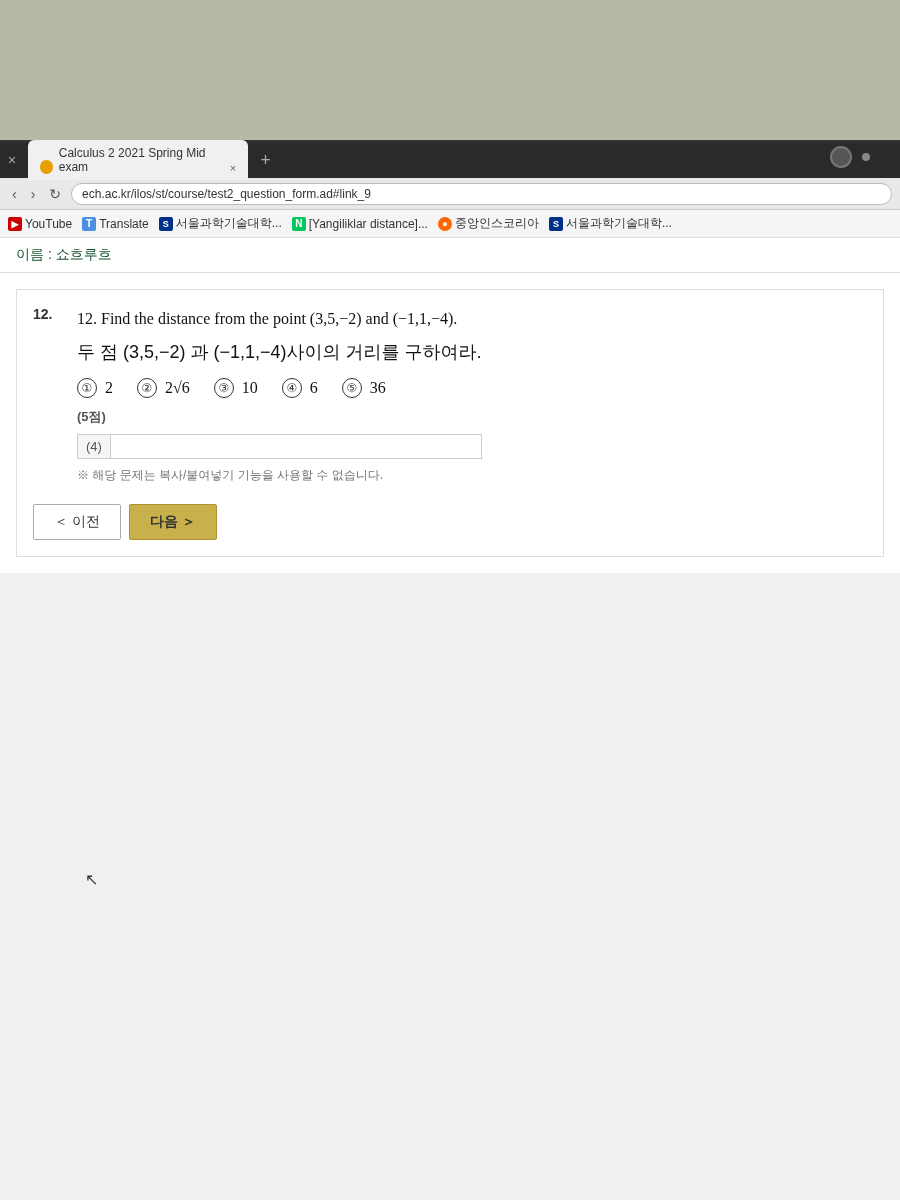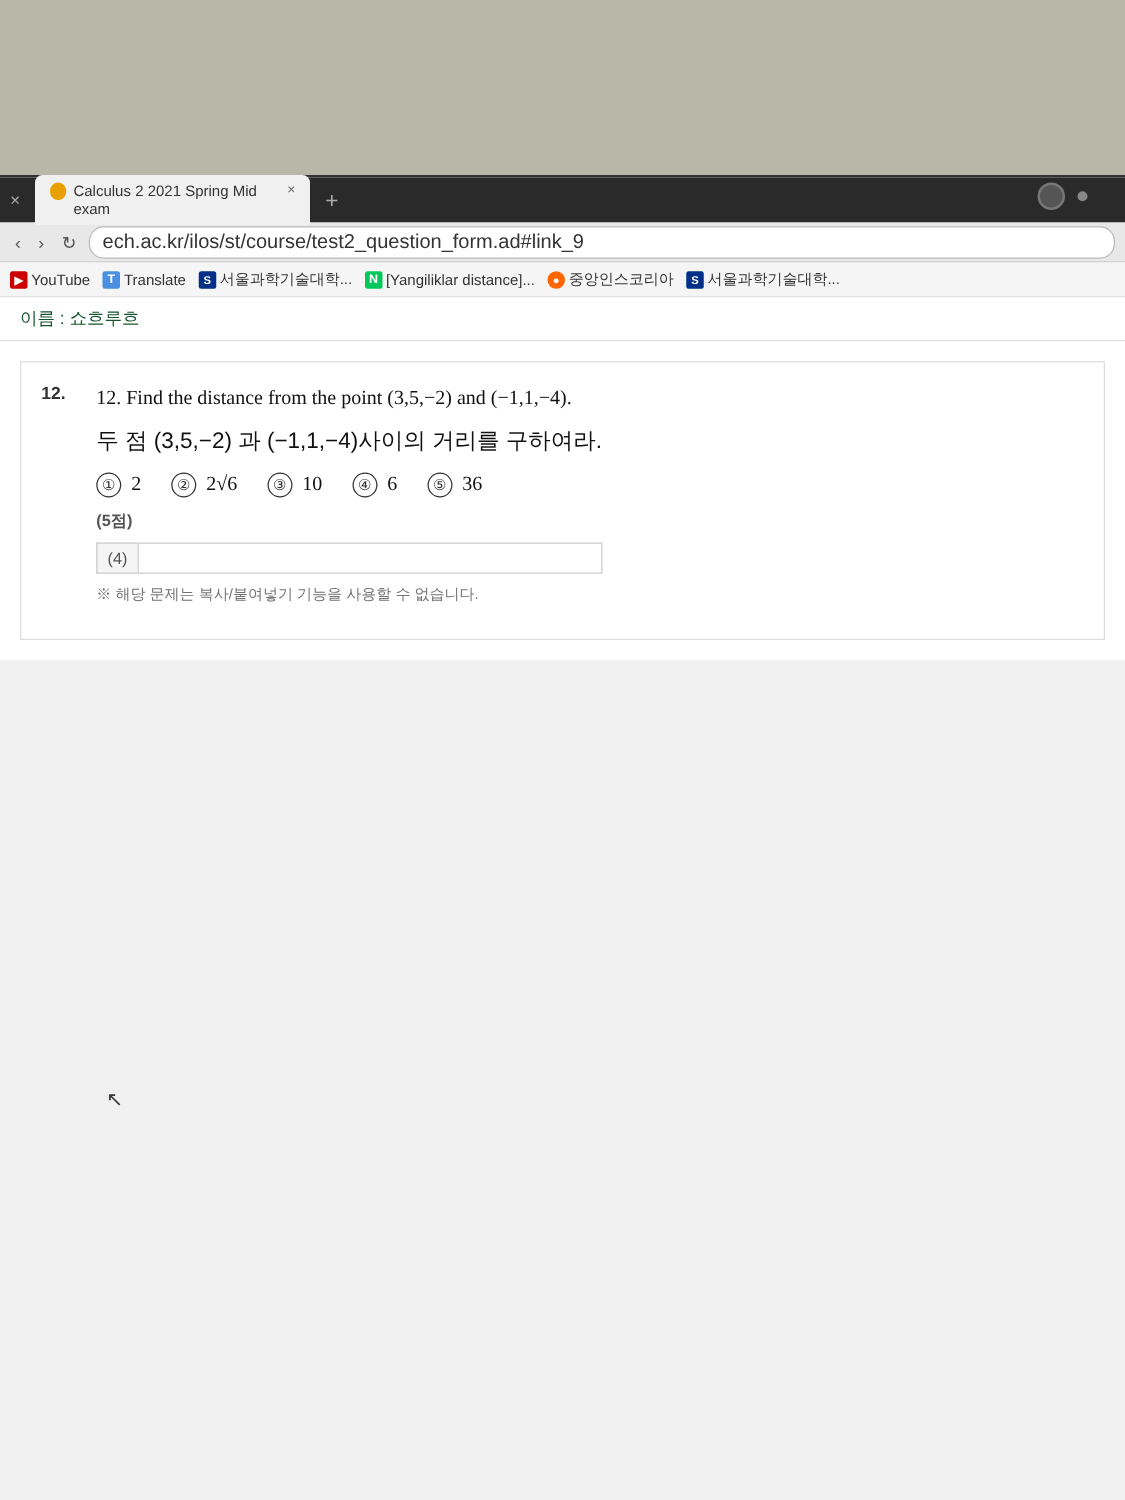--- a/index.html
+++ b/index.html
@@ -47,21 +47,21 @@
       margin-right: 4px;
     }
 
     .tab {
       background: #f0f0f0;
       border-radius: 6px 6px 0 0;
       padding: 6px 12px;
       font-size: 12px;
       color: #333;
       display: flex;
-      align-items: flex-start;
+      align-items: flex-end;
       gap: 6px;
       max-width: 220px;
     }
 
     .tab-icon {
       width: 14px;
       height: 14px;
       background: #e8a000;
       border-radius: 50%;
       display: inline-block;
@@ -122,21 +122,21 @@
       cursor: pointer;
       padding: 2px 4px;
     }
 
     .address-field {
       flex: 1;
       background: white;
       border: 1px solid #bbb;
       border-radius: 12px;
       padding: 3px 10px;
-      font-size: 16px;
+      font-size: 12px;
       color: #333;
       outline: none;
     }
 
     .bookmarks-bar {
       background: #f5f5f5;
       padding: 4px 8px;
       display: flex;
       align-items: center;
       gap: 10px;
@@ -431,19 +431,23 @@
 
           <div class="answer-input-row">
             <span class="answer-label">(4)</span>
             <input class="answer-input" type="text" value="" style="">
           </div>
 
           <div class="copy-warning">※ 해당 문제는 복사/붙여넣기 기능을 사용할 수 없습니다.</div>
         </div>
       </div>
 
+      <div class="button-row">
+        <button class="btn-prev">＜ 이전</button>
+        <button class="btn-next">다음 ＞</button>
+      </div>
 
     </div>
   </div>
 
 </div>
 
 <div class="cursor-area">↖</div>
 
 </body></html>

